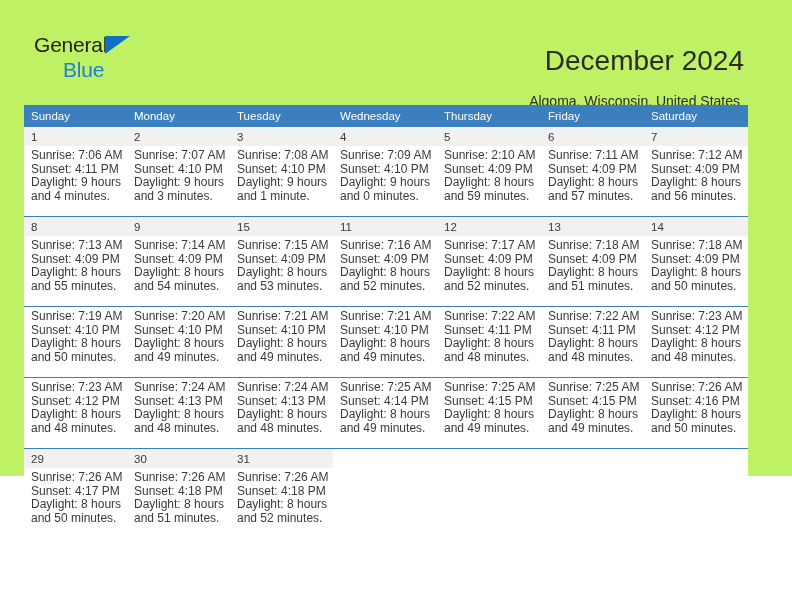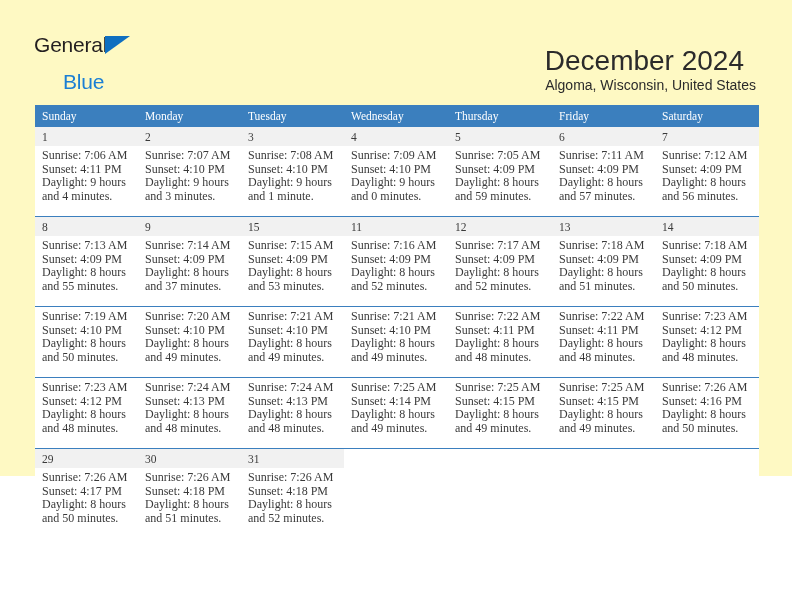--- a/index.html
+++ b/index.html
@@ -8,21 +8,21 @@
     padding: 0;
     width: 792px;
     height: 612px;
     background: #ffffff;
     font-family: "Liberation Sans", sans-serif;
   }
   .page {
     position: relative;
     width: 792px;
     height: 476px;
-    background: #fef9c3;
+    background: #bef264;
   }
   
   .header {
     position: absolute;
     left: 0; top: 0;
     width: 792px;
     height: 98px;
   }
   .logo {
     position: absolute;
@@ -44,21 +44,21 @@
     position: absolute;
     left: 71px;
     top: 2px;
     width: 0; height: 0;
     border-left: 25px solid #0f6fc0;
     border-bottom: 18px solid transparent;
   }
   .logo-row2 {
     display: block;
     margin-left: 29px;
-    margin-top: 15px;
+    margin-top: 3px;
     font-size: 21px;
     line-height: 22px;
     color: #1b7fd4;
     letter-spacing: -0.2px;
   }
   .title {
     position: absolute;
     right: 36px;
     top: 32px;
     font-size: 28px;
@@ -69,31 +69,30 @@
     margin: 12px;
   }
   .subtitle {
     position: absolute;
     right: 36px;
     top: 76px;
     font-size: 14px;
     line-height: 18px;
     color: #2b2b2b;
     text-align: right;
-    margin: 0;
+    margin: 16px;
   }
   
   .calendar {
     position: absolute;
-    left: 35px;
+    left: 24px;
     top: 105px;
     width: 724px;
     border-collapse: collapse;
     table-layout: fixed;
-    font-family: Liberation Serif, serif;
   }
   .calendar th {
     background: #3b7fbe;
     color: #ffffff;
     font-size: 11.5px;
     font-weight: normal;
     text-align: left;
     padding: 5px 0 5px 7px;
     height: 19px;
     border: none;
@@ -195,21 +194,21 @@
           <div>Daylight: 9 hours</div>
           <div>and 1 minute.</div>
         </td>
         <td>
           <div>Sunrise: 7:09 AM</div>
           <div>Sunset: 4:10 PM</div>
           <div>Daylight: 9 hours</div>
           <div>and 0 minutes.</div>
         </td>
         <td>
-          <div>Sunrise: 7:05 AM</div>
+          <div>Sunrise: 2:10 AM</div>
           <div>Sunset: 4:09 PM</div>
           <div>Daylight: 8 hours</div>
           <div>and 59 minutes.</div>
         </td>
         <td>
           <div>Sunrise: 7:11 AM</div>
           <div>Sunset: 4:09 PM</div>
           <div>Daylight: 8 hours</div>
           <div>and 57 minutes.</div>
         </td>
@@ -237,21 +236,21 @@
         <td>
           <div>Sunrise: 7:13 AM</div>
           <div>Sunset: 4:09 PM</div>
           <div>Daylight: 8 hours</div>
           <div>and 55 minutes.</div>
         </td>
         <td>
           <div>Sunrise: 7:14 AM</div>
           <div>Sunset: 4:09 PM</div>
           <div>Daylight: 8 hours</div>
-          <div>and 37 minutes.</div>
+          <div>and 54 minutes.</div>
         </td>
         <td>
           <div>Sunrise: 7:15 AM</div>
           <div>Sunset: 4:09 PM</div>
           <div>Daylight: 8 hours</div>
           <div>and 53 minutes.</div>
         </td>
         <td>
           <div>Sunrise: 7:16 AM</div>
           <div>Sunset: 4:09 PM</div>

